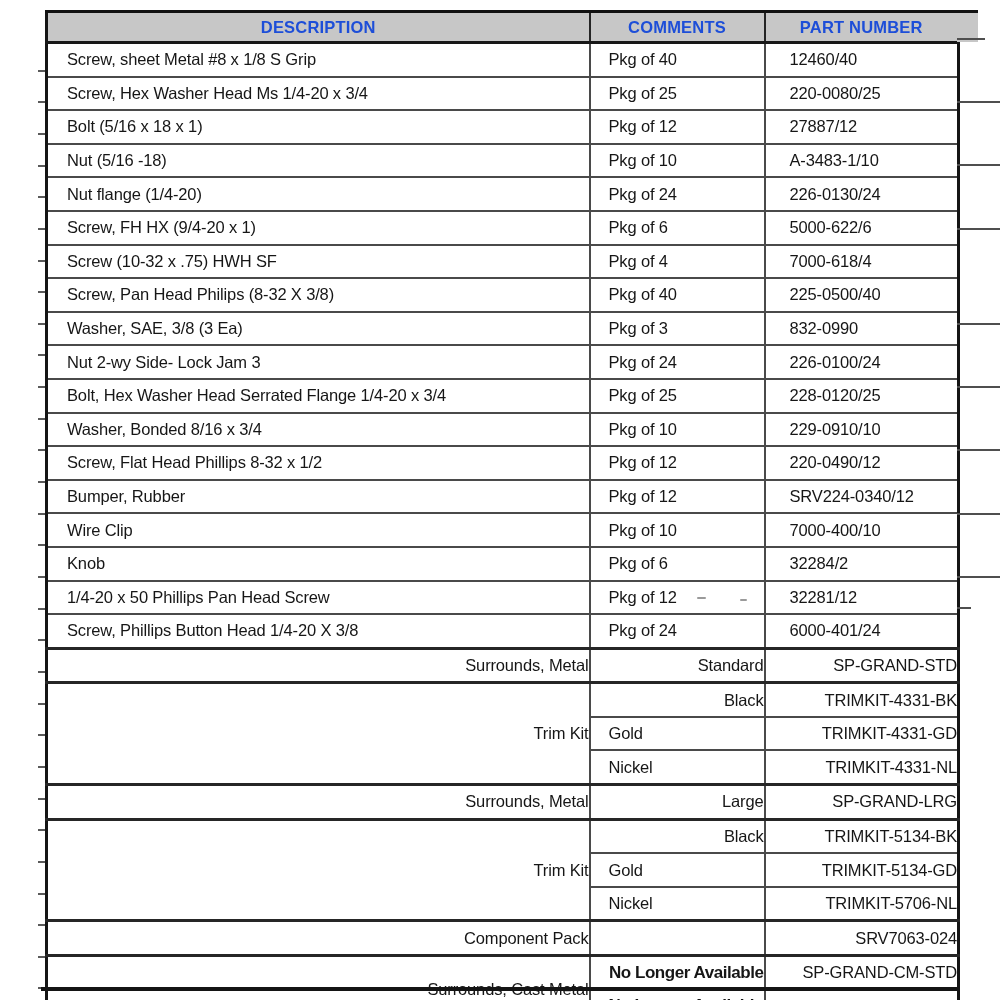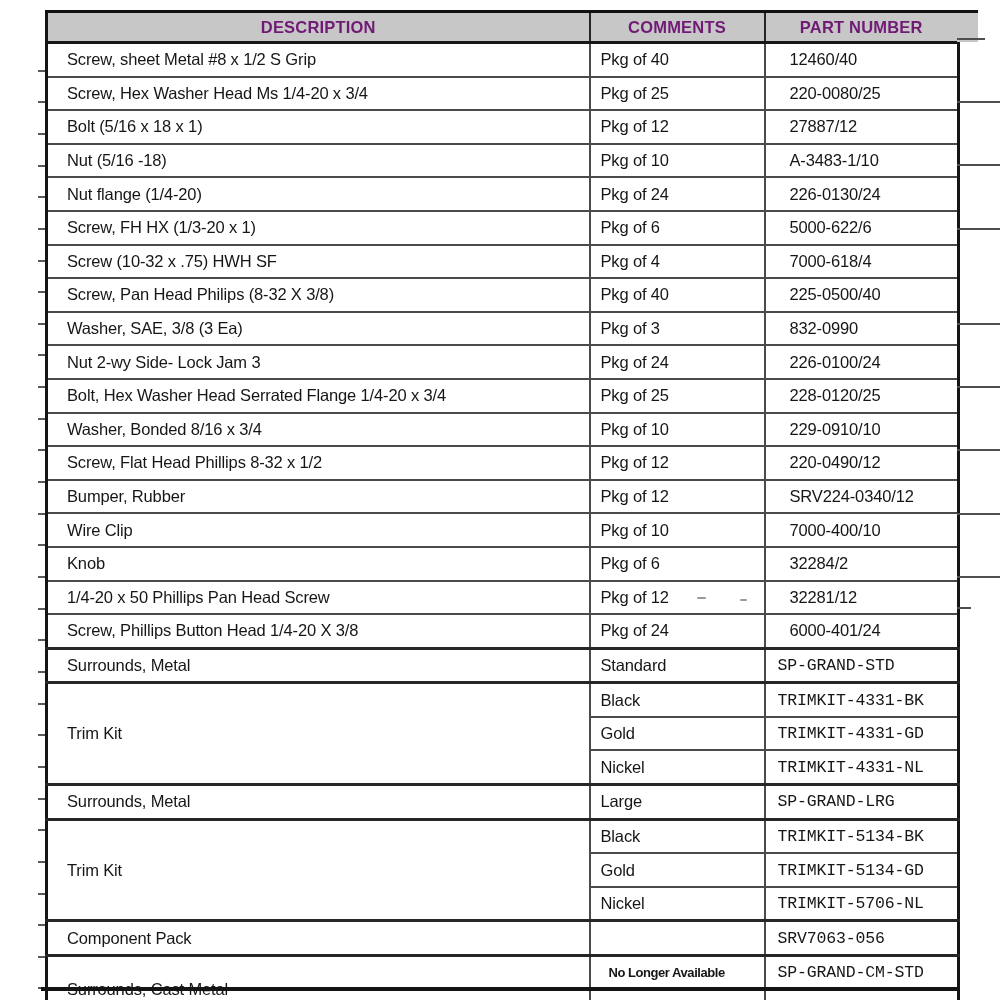--- a/index.html
+++ b/index.html
@@ -21,47 +21,47 @@
   col.c-com{width:175px;}
   col.c-part{width:194px;}
   th{
     height:28px;
     background:#c7c7c7;
     border:2px solid #242424;
     border-top:3px solid #111;
     border-bottom:3px solid #171717;
     font-size:16.5px;
     font-weight:bold;
-    color:#701a75;
+    color:#1d4ed8;
     letter-spacing:0.2px;
     text-align:center;
     padding:0;
   }
   td{
     height:31.6px;
     border:2px solid #4a4a4a;
     font-size:16.5px;
     color:#161616;
     letter-spacing:-0.15px;
     padding:0;
     vertical-align:middle;
     white-space:nowrap;
     overflow:hidden;
   }
   td.desc{padding-left:19px;}
-  td.comment{padding-left:10px;}
+  td.comment{padding-left:18px;}
   td.part{padding-left:24px;margin-top:29px;}
-  td.part.centered{padding-left:12px;text-align:left;font-family:Liberation Mono, monospace;}
+  td.part.centered{padding-left:0;text-align:right;}
   td.comment.nla{
     font-weight:bold;
     padding-left:18px;
-    font-size:13px;
+    font-size:17px;
     letter-spacing:-0.45px;
   }
-  tr.group-start td{border-top:3px solid #262626;}
+  tr.group-start td{border-top:3px solid #262626;text-align:right;}
   
   .left-ticks{
     position:absolute;left:38px;top:40px;width:8px;height:950px;
     background:repeating-linear-gradient(to bottom,
       rgba(0,0,0,0) 0 29.6px, #5a5a5a 29.6px 31.65px);
   }
   
   .hdr-ext{
     position:absolute;left:957px;top:10px;width:21px;height:29px;
     background:#c7c7c7;border-top:3px solid #111;
@@ -85,21 +85,21 @@
     </colgroup>
     <thead>
       <tr>
         <th>DESCRIPTION</th>
         <th>COMMENTS</th>
         <th>PART NUMBER</th>
       </tr>
     </thead>
     <tbody>
         <tr>
-          <td class="desc">Screw, sheet Metal #8 x 1/2 S Grip</td>
+          <td class="desc">Screw, sheet Metal #8 x 1/8 S Grip</td>
           <td class="comment">Pkg of 40</td>
           <td class="part">12460/40</td>
         </tr>
         <tr>
           <td class="desc">Screw, Hex Washer Head Ms 1/4-20 x 3/4</td>
           <td class="comment">Pkg of 25</td>
           <td class="part">220-0080/25</td>
         </tr>
         <tr>
           <td class="desc">Bolt (5/16 x 18 x 1)</td>
@@ -110,21 +110,21 @@
           <td class="desc">Nut (5/16 -18)</td>
           <td class="comment">Pkg of 10</td>
           <td class="part">A-3483-1/10</td>
         </tr>
         <tr>
           <td class="desc">Nut flange (1/4-20)</td>
           <td class="comment">Pkg of 24</td>
           <td class="part">226-0130/24</td>
         </tr>
         <tr>
-          <td class="desc">Screw, FH HX (1/3-20 x 1)</td>
+          <td class="desc">Screw, FH HX (9/4-20 x 1)</td>
           <td class="comment">Pkg of 6</td>
           <td class="part">5000-622/6</td>
         </tr>
         <tr>
           <td class="desc">Screw (10-32 x .75) HWH SF</td>
           <td class="comment">Pkg of 4</td>
           <td class="part">7000-618/4</td>
         </tr>
         <tr>
           <td class="desc">Screw, Pan Head Philips (8-32 X 3/8)</td>
@@ -213,21 +213,21 @@
           <td class="comment">Gold</td>
           <td class="part centered">TRIMKIT-5134-GD</td>
         </tr>
         <tr>
           <td class="comment">Nickel</td>
           <td class="part centered">TRIMKIT-5706-NL</td>
         </tr>
         <tr class="group-start">
           <td class="desc">Component Pack</td>
           <td class="comment"></td>
-          <td class="part centered">SRV7063-056</td>
+          <td class="part centered">SRV7063-024</td>
         </tr>
         <tr class="group-start">
           <td class="desc" rowspan="2">Surrounds, Cast Metal</td>
           <td class="comment nla">No Longer Available</td>
           <td class="part centered">SP-GRAND-CM-STD</td>
         </tr>
         <tr>
           <td class="comment nla">No Longer Available</td>
           <td class="part centered">SP-GRAND-CM-LRG</td>
         </tr>

